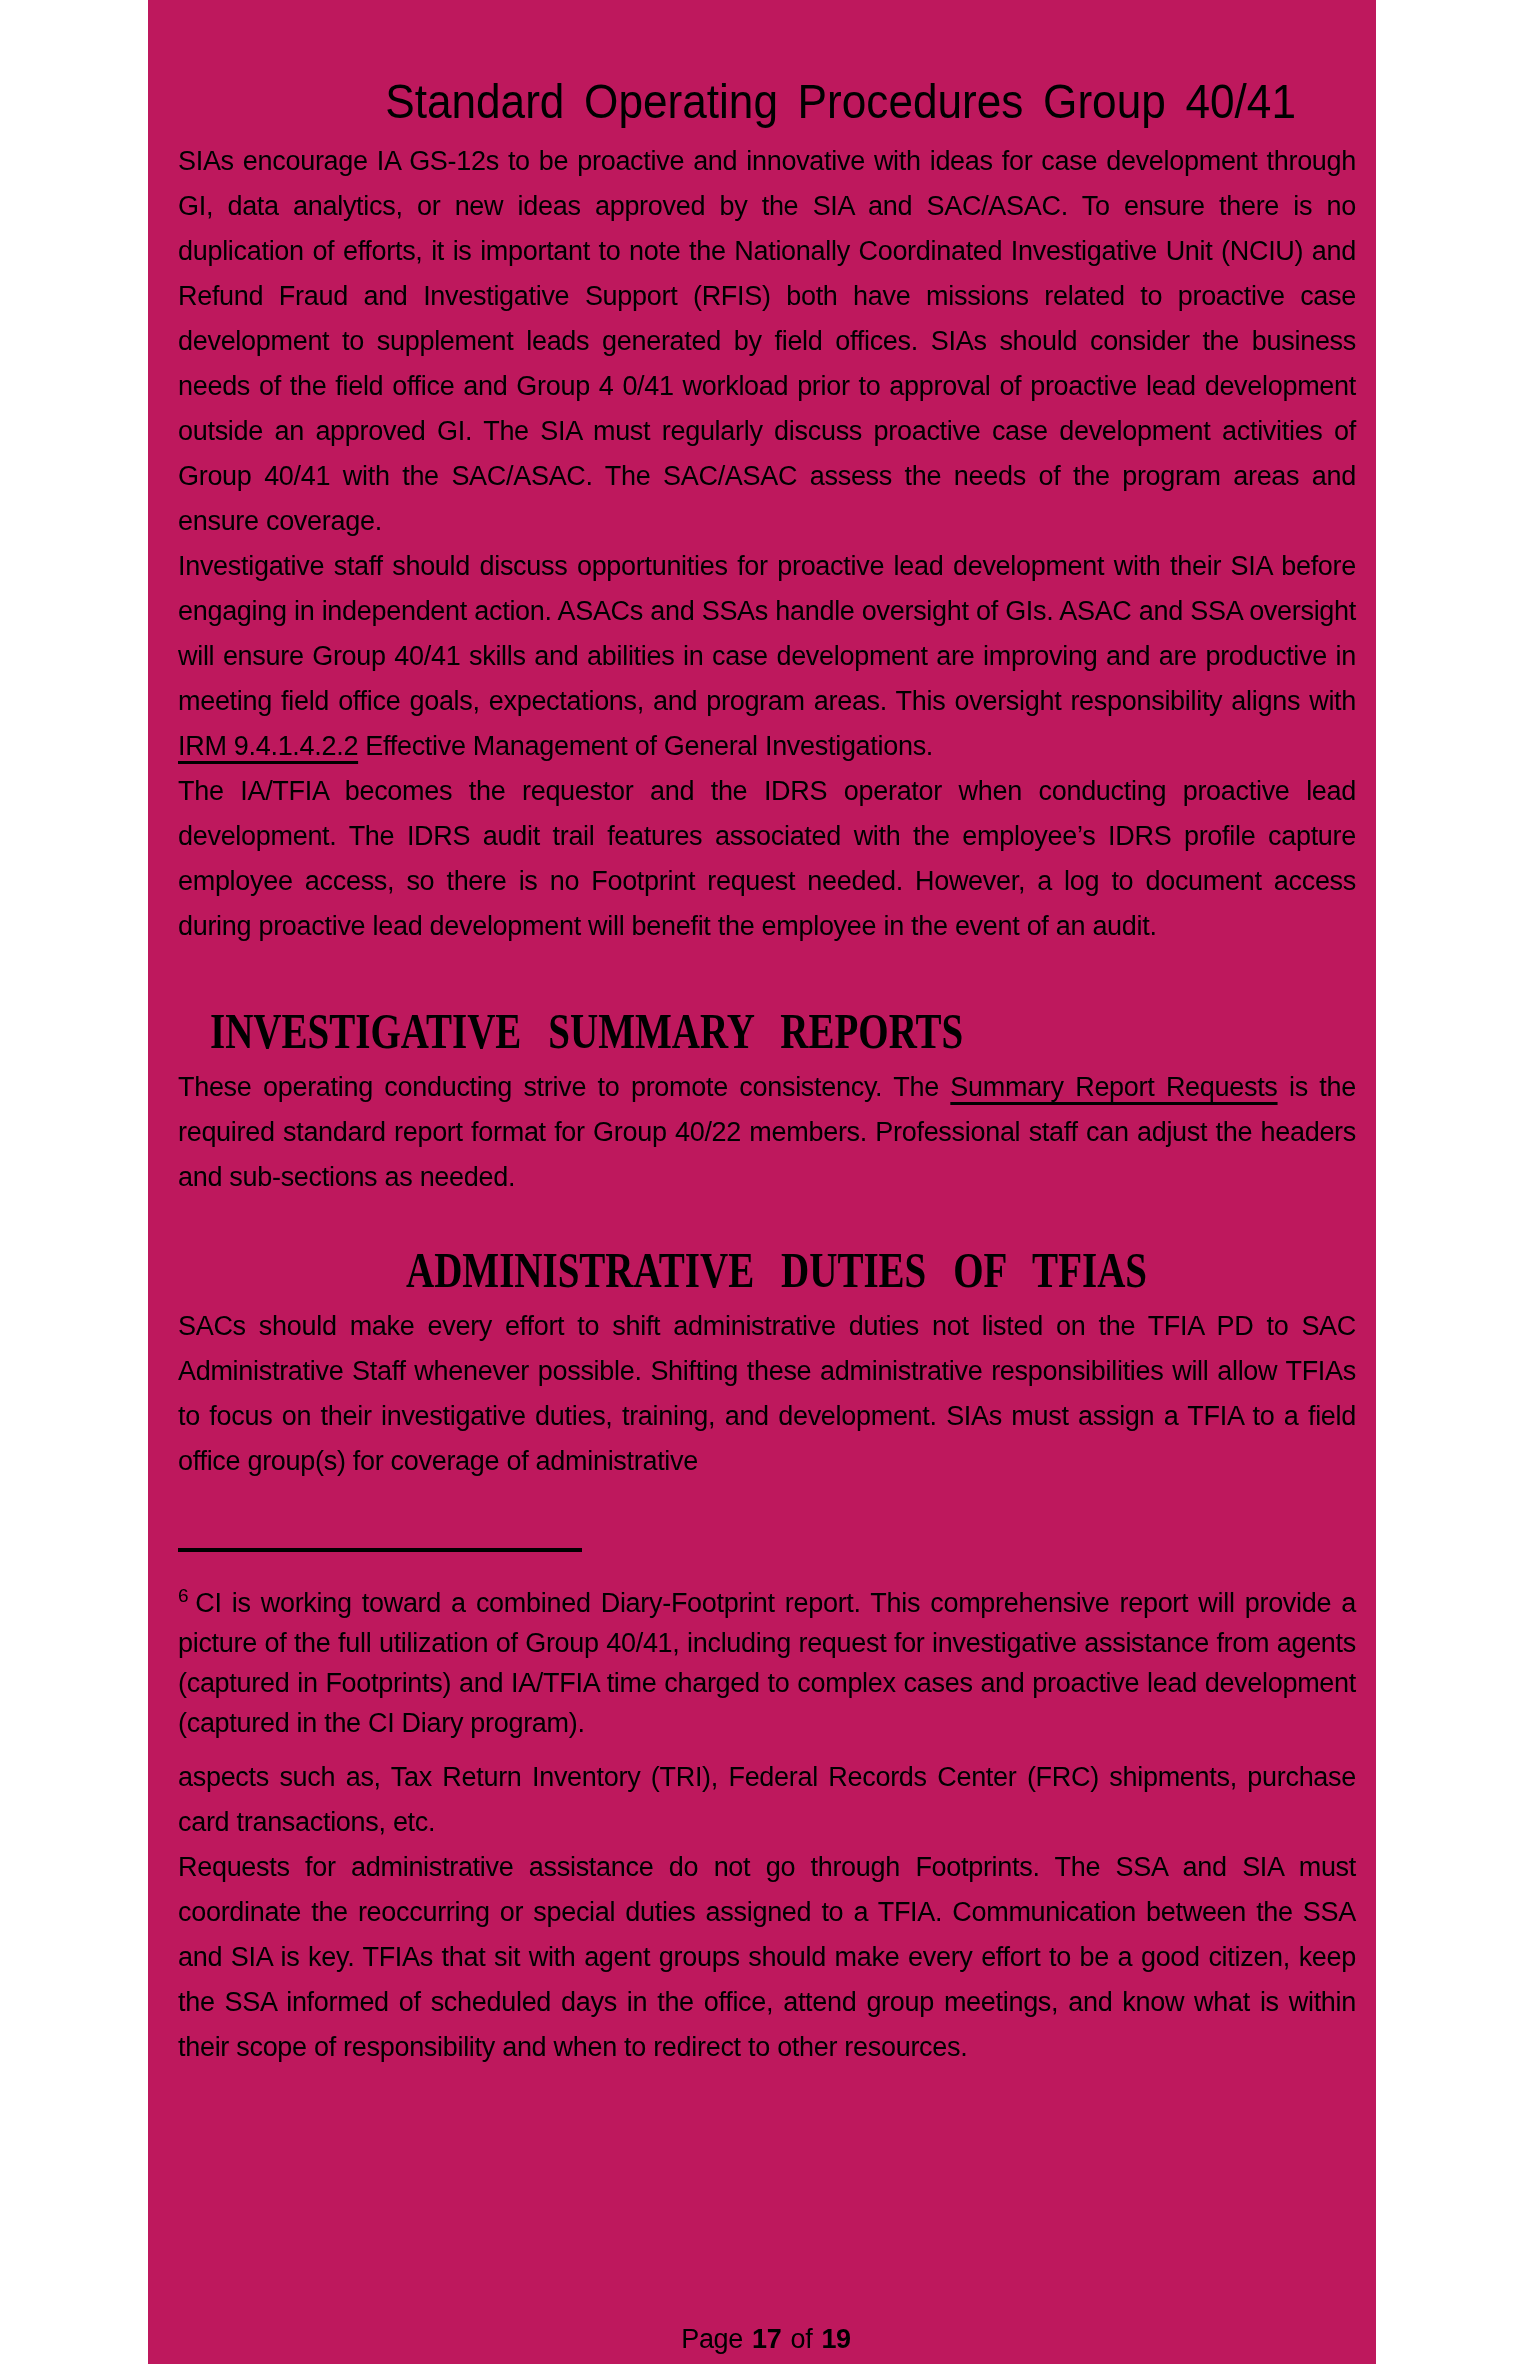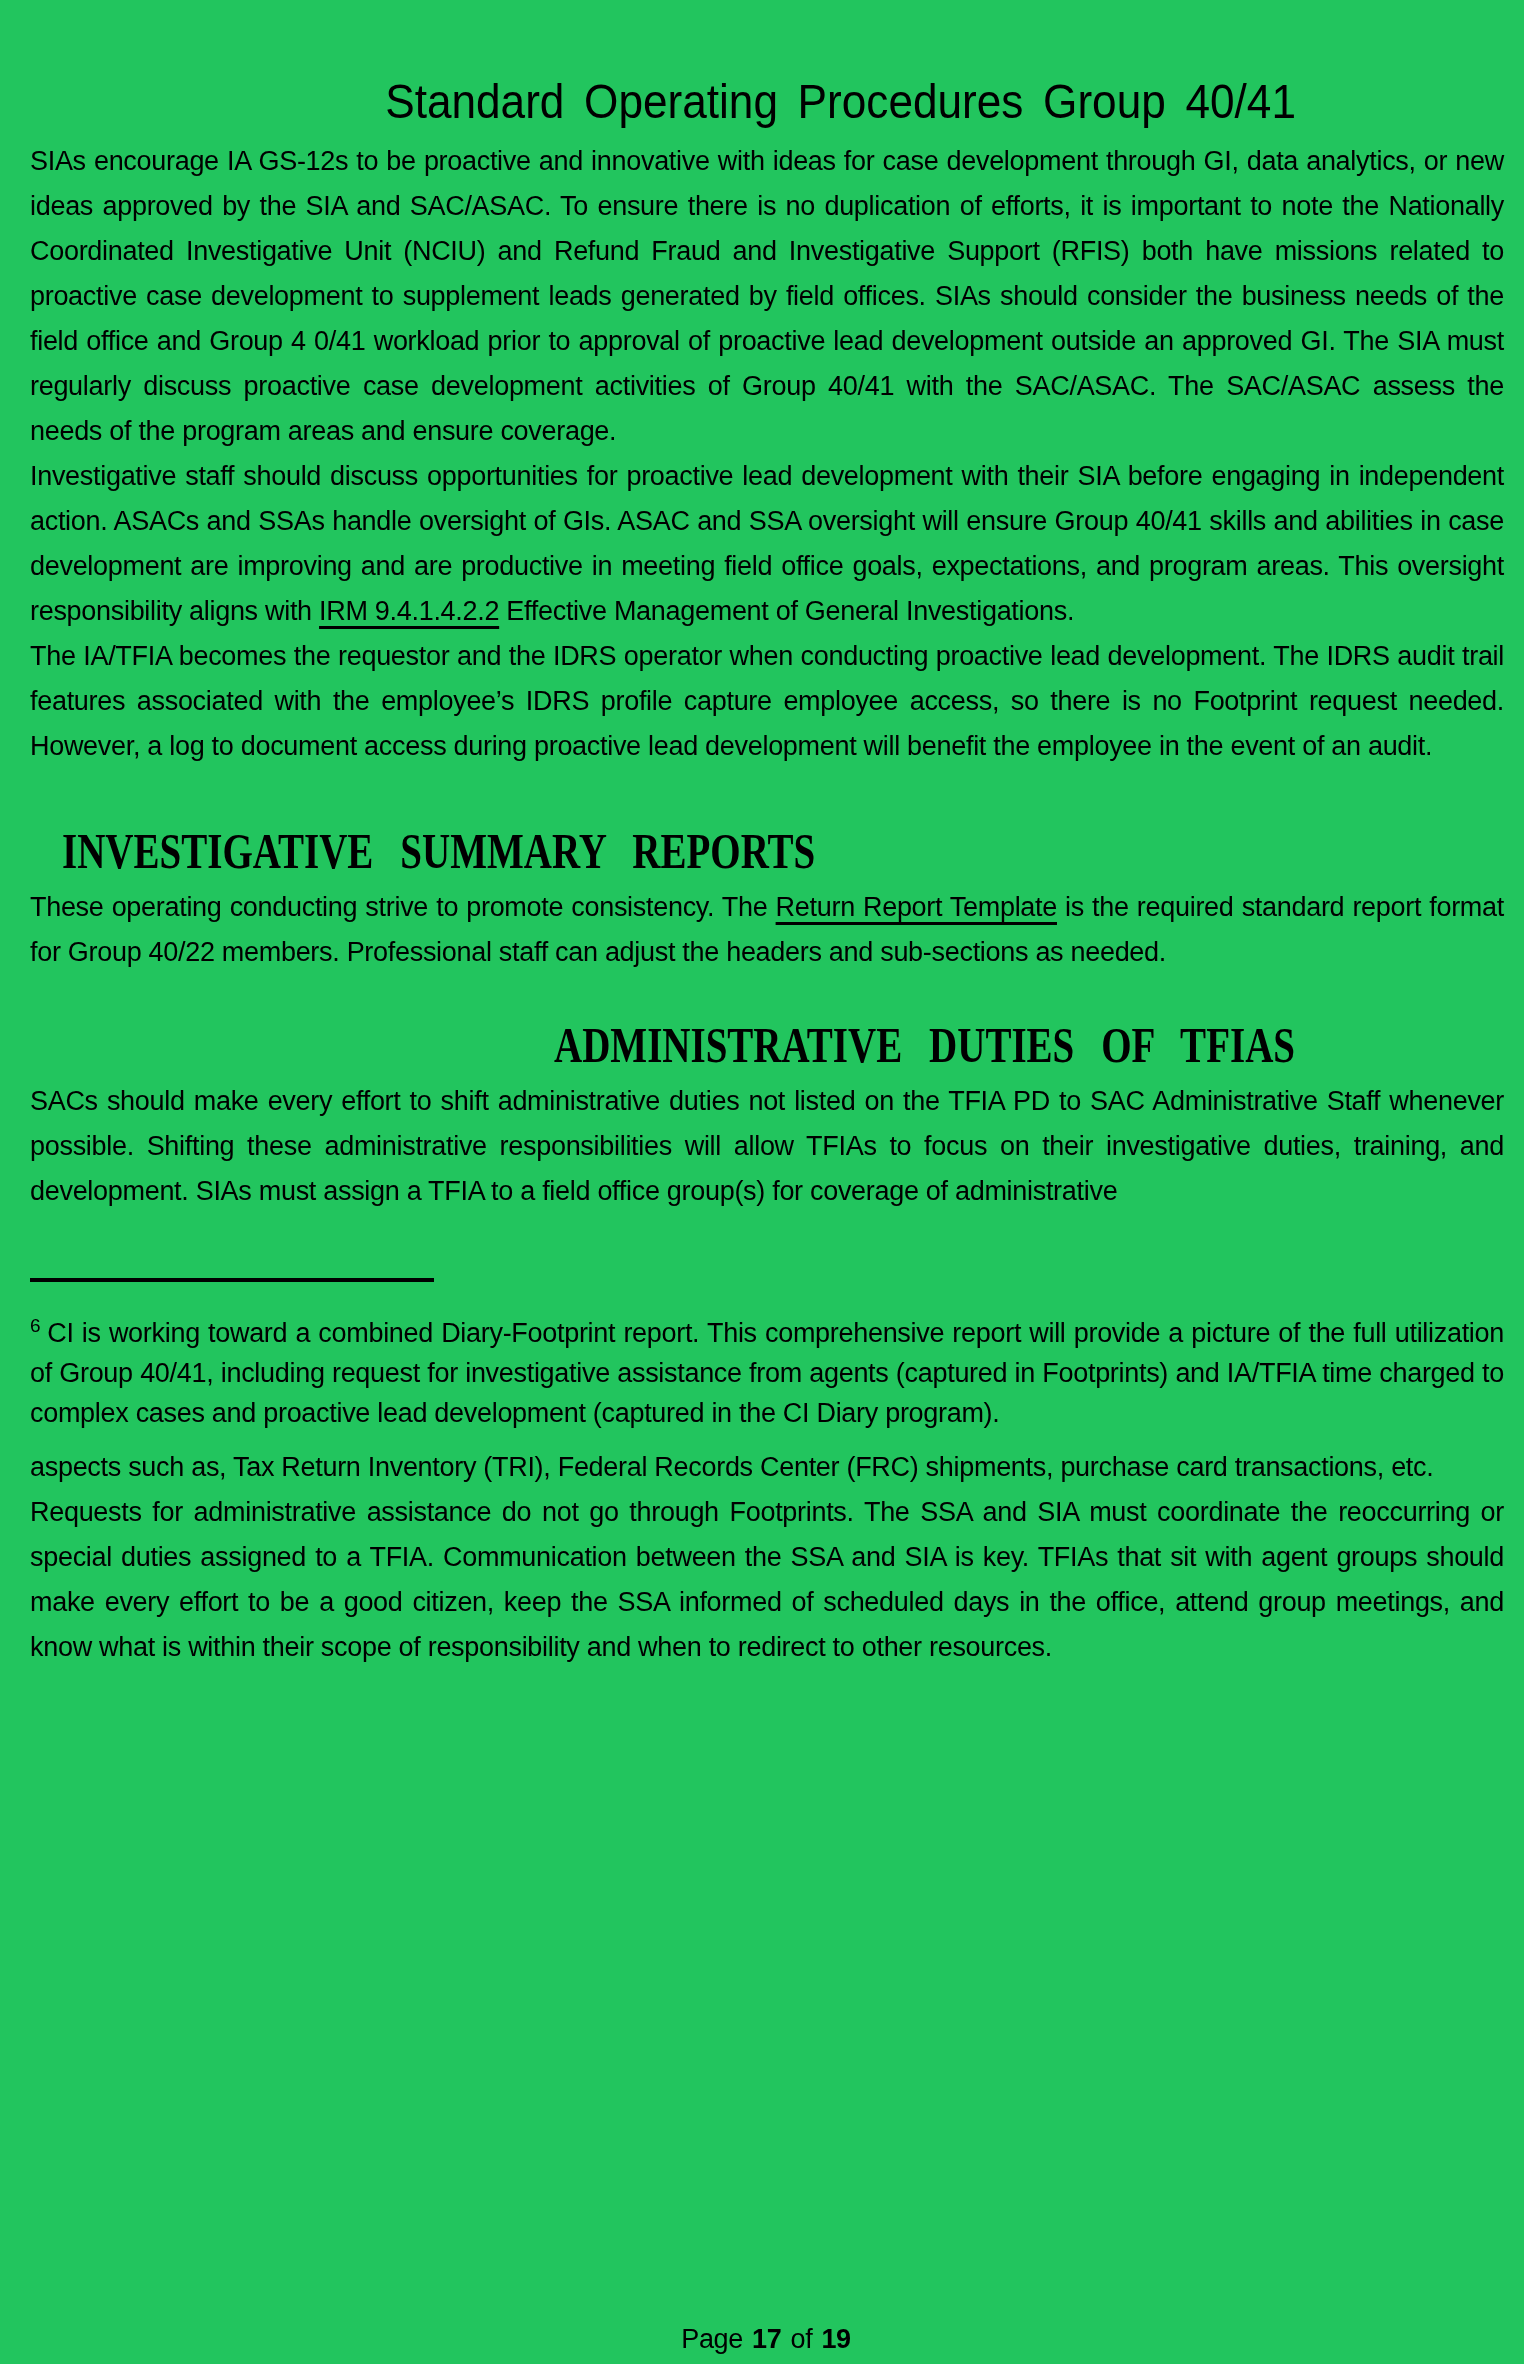--- a/index.html
+++ b/index.html
@@ -2,24 +2,24 @@
 <html><head>
 <meta charset="utf-8">
 <style>
   html, body {
     margin: 0;
     padding: 0;
     background: #ffffff;
   }
   .page {
     position: relative;
-    width: 1524px;
+    width: 1228px;
     height: 2364px;
     margin: 0 auto;
-    background: #22c55e;
+    background: #be185d;
     color: #000000;
     font-family: "Liberation Sans", sans-serif;
     font-size: 27px;
     letter-spacing: -0.3px;
     box-sizing: border-box;
     overflow: hidden;
   }
   .content {
     padding: 0 20px 0 30px;
   }
@@ -127,21 +127,21 @@
     <p class="body-text p-first">SIAs encourage IA GS-12s to be proactive and innovative with ideas for case development through GI, data analytics, or new ideas approved by the SIA and SAC/ASAC. To ensure there is no duplication of efforts, it is important to note the Nationally Coordinated Investigative Unit (NCIU) and Refund Fraud and Investigative Support (RFIS) both have missions related to proactive case development to supplement leads generated by field offices. SIAs should consider the business needs of the field office and Group 4 0/41 workload prior to approval of proactive lead development outside an approved GI. The SIA must regularly discuss proactive case development activities of Group 40/41 with the SAC/ASAC. The SAC/ASAC assess the needs of the program areas and ensure coverage.</p>
 
     <p class="body-text p-follow"><span>Investigative staff should discuss opportunities for proactive lead development with their SIA before engaging in independent action. ASACs and SSAs handle oversight of GIs. ASAC and SSA oversight will ensure Group 40/41 skills and abilities in case development are improving and are productive in meeting field office goals, expectations, and program areas. This oversight responsibility aligns with </span><a class="doc-link">IRM 9.4.1.4.2.2</a><span> Effective Management of General Investigations.</span></p>
 
     <p class="body-text p-follow">The IA/TFIA becomes the requestor and the IDRS operator when conducting proactive lead development. The IDRS audit trail features associated with the employee’s IDRS profile capture employee access, so there is no Footprint request needed. However, a log to document access during proactive lead development will benefit the employee in the event of an audit.</p>
 
     <div class="heading-wrap h1-wrap">
       <span class="section-heading">INVESTIGATIVE SUMMARY REPORTS</span>
     </div>
 
-    <p class="body-text after-h1"><span>These operating conducting strive to promote consistency. The </span><a class="doc-link">Return Report Template</a><span>  is the required standard report format for Group 40/22 members. Professional staff can adjust the headers and sub-sections as needed.</span></p>
+    <p class="body-text after-h1"><span>These operating conducting strive to promote consistency. The </span><a class="doc-link">Summary Report Requests</a><span>  is the required standard report format for Group 40/22 members. Professional staff can adjust the headers and sub-sections as needed.</span></p>
 
     <div class="heading-wrap h2-wrap">
       <span class="section-heading">ADMINISTRATIVE DUTIES OF TFIAS</span>
     </div>
 
     <p class="body-text after-h2">SACs should make every effort to shift administrative duties not listed on the TFIA PD to SAC Administrative Staff whenever possible. Shifting these administrative responsibilities will allow TFIAs to focus on their investigative duties, training, and development. SIAs must assign a TFIA to a field office group(s) for coverage of administrative</p>
 
     <div class="footnote-separator"></div>
 
     <p class="footnote-text"><sup class="footnote-marker">6</sup><span>CI is working toward  a combined Diary-Footprint report. This comprehensive report will provide a picture of the full utilization of Group 40/41, including request for investigative assistance from agents (captured in Footprints) and IA/TFIA time charged to complex cases and proactive lead development (captured in the CI Diary program).</span></p>

